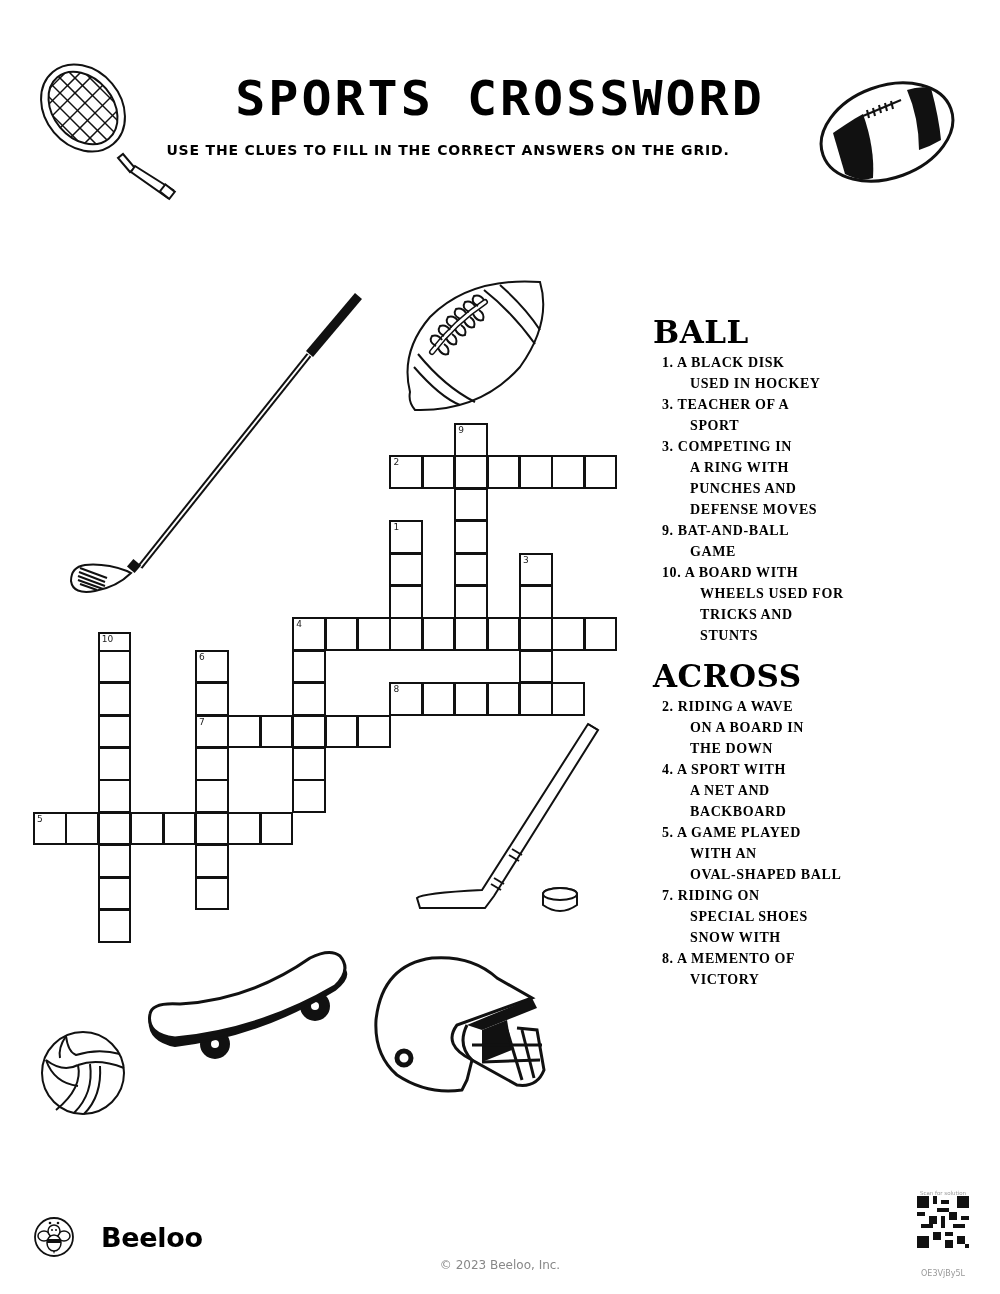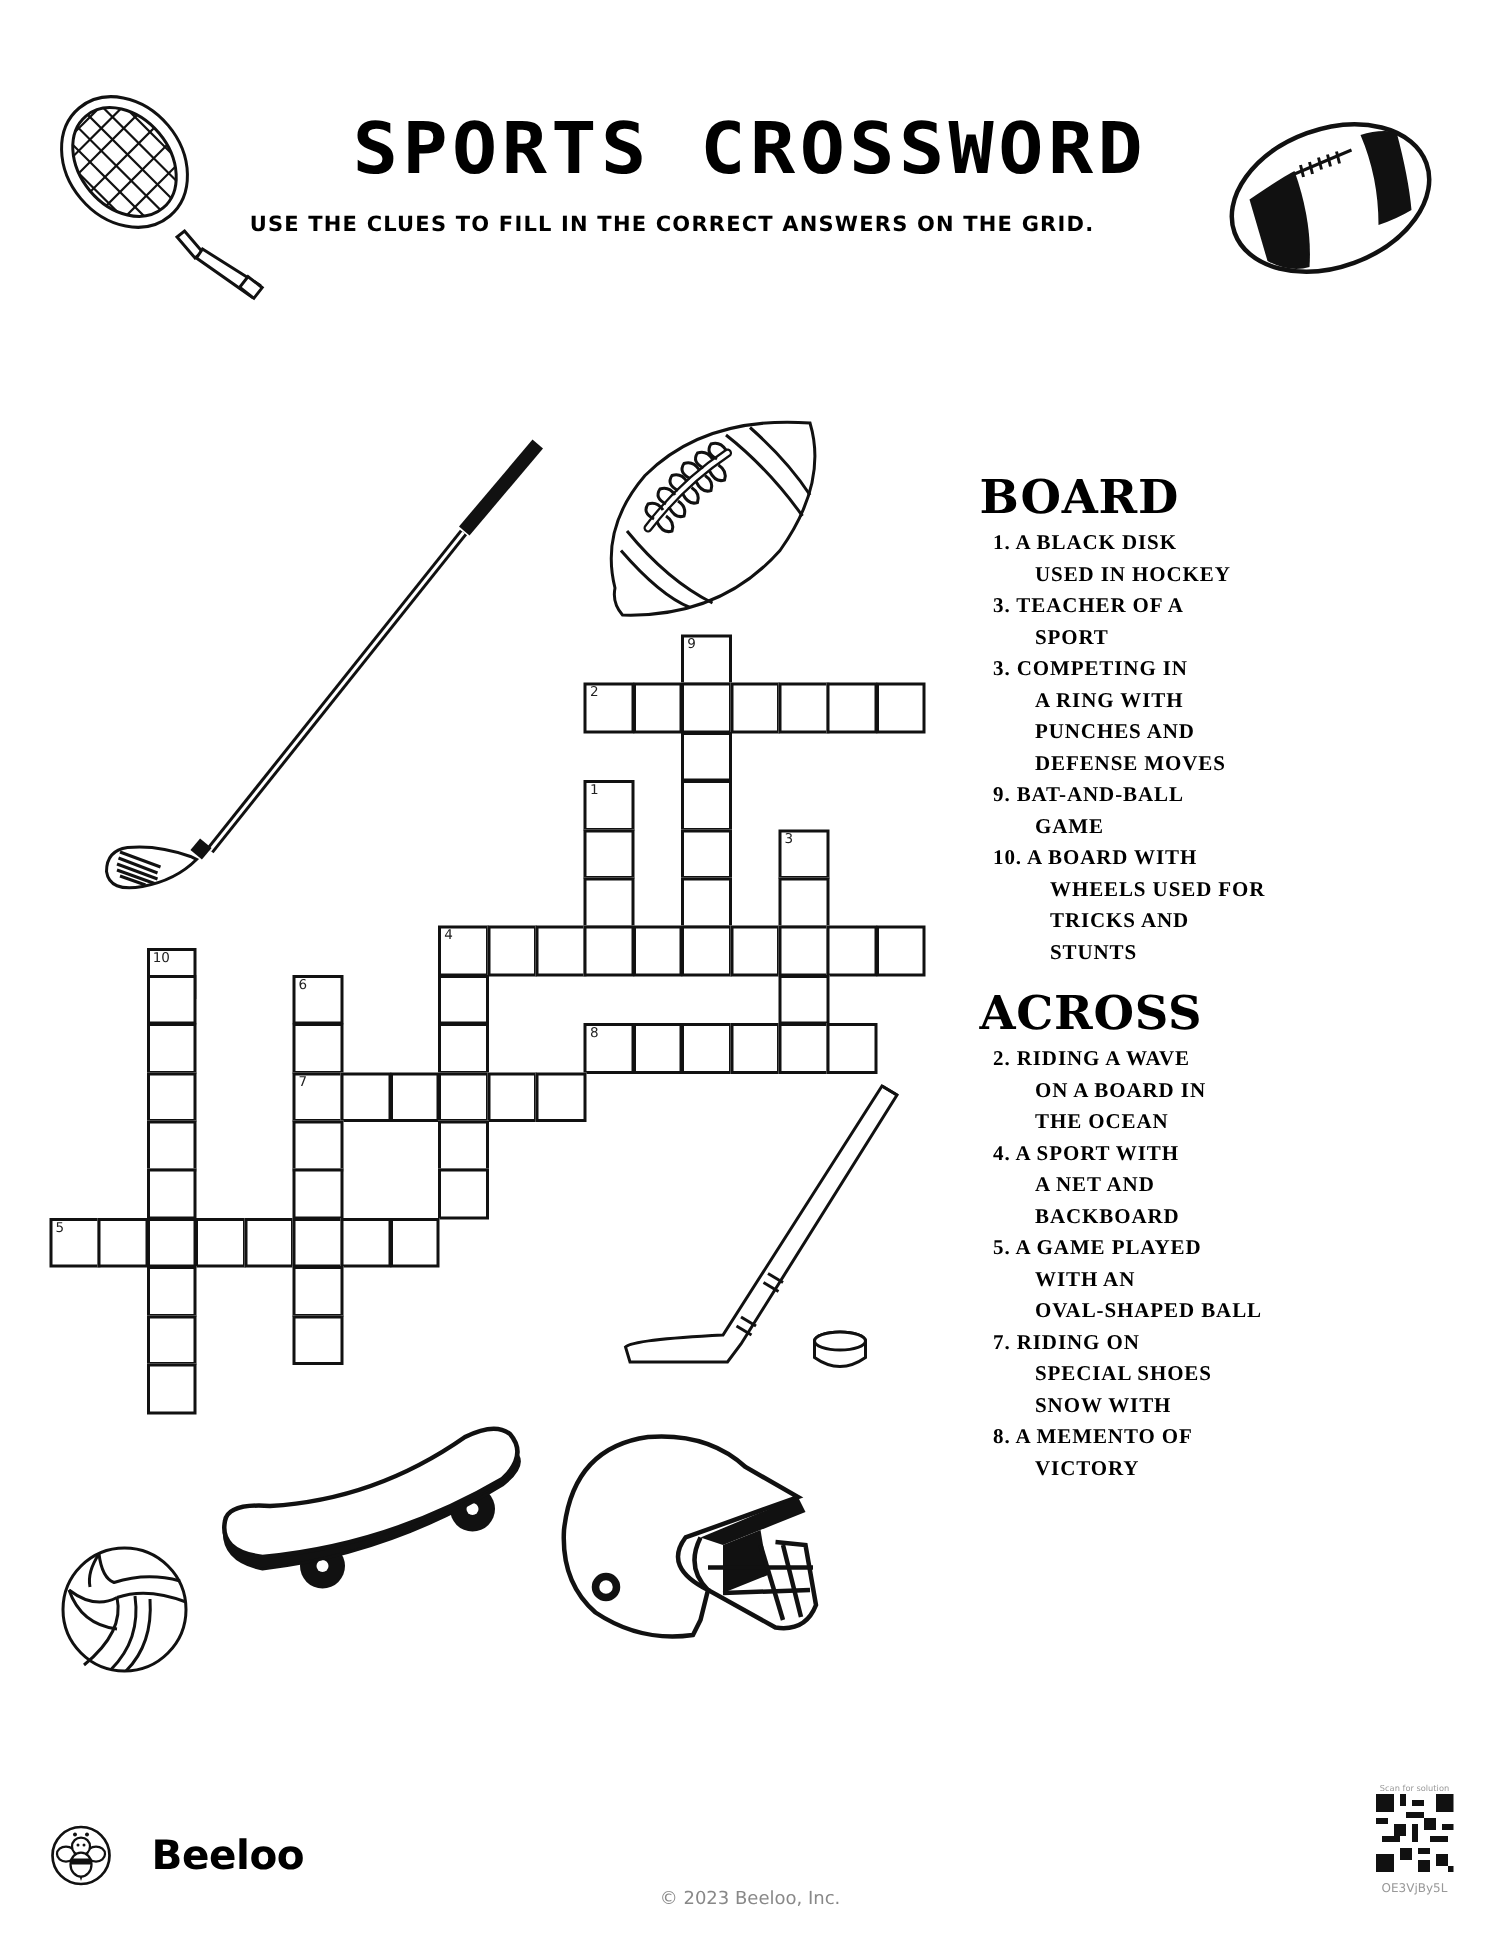--- a/index.html
+++ b/index.html
@@ -43,21 +43,21 @@
 
   .across { margin-top: 10px; }
 
   .illus { position: absolute; }
 
   .footer-logo { position: absolute; left: 33px; top: 1216px; display: flex; align-items: center; }
   .footer-logo .brand { font-family: "DejaVu Sans", sans-serif; font-weight: bold; font-size: 27px; margin-left: 26px; letter-spacing: -0.3px; }
   .copyright { position: absolute; left: 0; width: 1000px; top: 1258px; text-align: center; font-size: 12px; color: #888; }
   .qr-wrap { position: absolute; left: 912px; top: 1190px; width: 62px; text-align: center; }
   .qr-caption { font-size: 5.5px; color: #999; }
-  .qr-code { font-size: 8px; color: #999; margin-top: 2px; }
+  .qr-code { font-size: 8px; color: #999; margin-top: 17px; }
 </style>
 </head>
 <body>
 
 <div class="title">SPORTS CROSSWORD</div>
 <div class="subtitle">USE THE CLUES TO FILL IN THE CORRECT ANSWERS ON THE GRID.</div>
 
 <svg class="illus" style="left:35px;top:58px" width="145" height="145" viewBox="0 0 145 145">
   <defs>
       <clipPath id="head">
@@ -273,21 +273,21 @@
     <path d="M40 37 Q45 60 18 82"></path>
     <path d="M40 37 Q25 45 8 32"></path>
     <path d="M8 32 Q16 55 40 58"></path>
     <path d="M52 36 Q56 65 36 85"></path>
     <path d="M62 38 Q64 68 46 86"></path>
     <path d="M28 8 Q20 20 22 30"></path>
   </g>
 </svg>
 
 <div class="clues">
-  <div class="clue-heading">BOARD</div>
+  <div class="clue-heading">BALL</div>
   <div id="down-list">
       <div class="clue">
         <span class="line first">1. A BLACK DISK</span>
         <span class="line cont">USED IN HOCKEY</span>
       </div>
       <div class="clue">
         <span class="line first">3. TEACHER OF A</span>
         <span class="line cont">SPORT</span>
       </div>
       <div class="clue">
@@ -305,21 +305,21 @@
         <span class="line cont">WHEELS USED FOR</span>
         <span class="line cont">TRICKS AND</span>
         <span class="line cont">STUNTS</span>
       </div>
     </div>
   <div class="clue-heading across">ACROSS</div>
   <div id="across-list">
       <div class="clue">
         <span class="line first">2. RIDING A WAVE</span>
         <span class="line cont">ON A BOARD IN</span>
-        <span class="line cont">THE OCEAN</span>
+        <span class="line cont">THE DOWN</span>
       </div>
       <div class="clue">
         <span class="line first">4. A SPORT WITH</span>
         <span class="line cont">A NET AND</span>
         <span class="line cont">BACKBOARD</span>
       </div>
       <div class="clue">
         <span class="line first">5. A GAME PLAYED</span>
         <span class="line cont">WITH AN</span>
         <span class="line cont">OVAL-SHAPED BALL</span>

